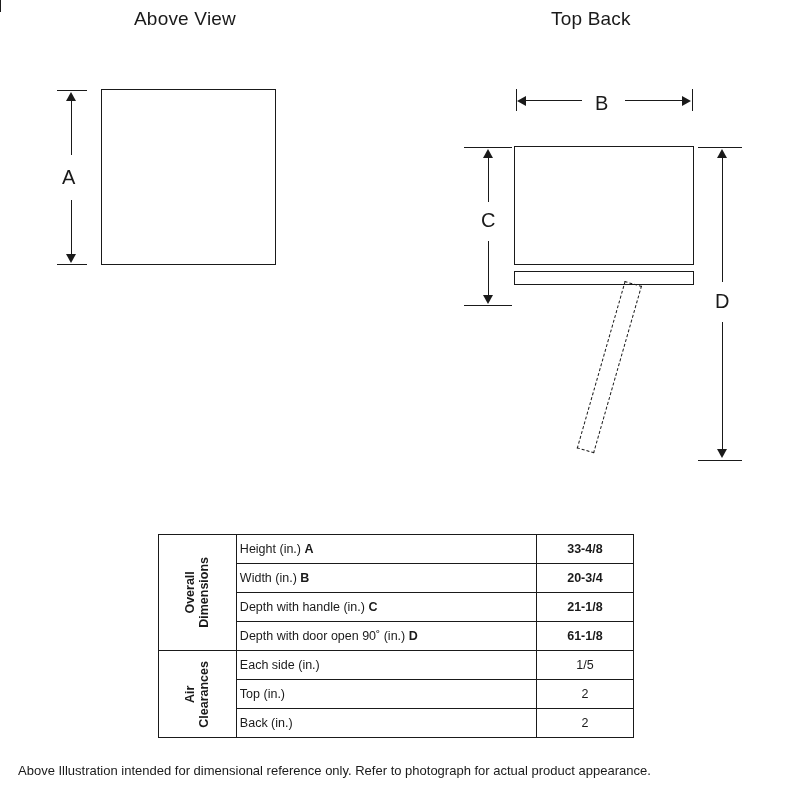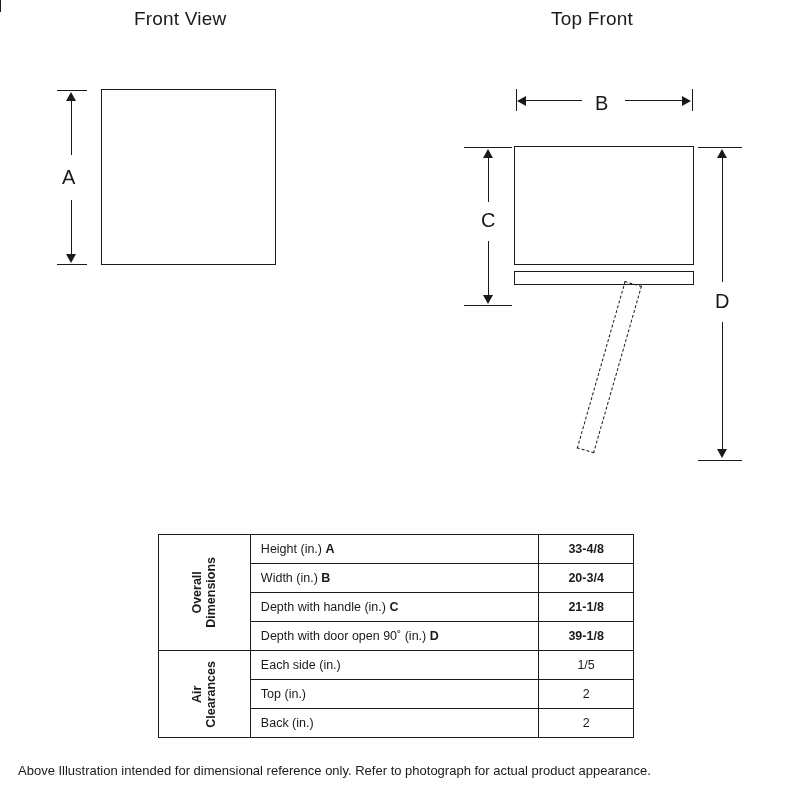--- a/index.html
+++ b/index.html
@@ -106,21 +106,21 @@
     top: 534px;
     width: 476px;
     border: 1.6px solid #1a1a1a;
     border-collapse: collapse;
     background: #ffffff;
   }
   #spec-table td {
     border: 1px solid #1a1a1a;
     font-size: 12.5px;
     color: #1a1a1a;
-    padding: 0 10px;
+    padding: 0 3px;
     height: 29px;
     box-sizing: border-box;
   }
   td.group-cell {
     width: 34px;
     padding: 0;
     text-align: center;
     vertical-align: middle;
     font-size: 12px;
     font-weight: bold;
@@ -146,22 +146,22 @@
     color: #1a1a1a;
     white-space: nowrap;
     text-align: center;
   }
 </style>
 </head>
 <body>
 
 <div class="stage">
 
-  <div class="view-title" id="front-view-title">Front View</div>
-  <div class="view-title" id="top-view-title">Top Front</div>
+  <div class="view-title" id="front-view-title">Above View</div>
+  <div class="view-title" id="top-view-title">Top Back</div>
 
   <div class="box-outline" id="front-box"></div>
 
   <div class="arrow-up" style="left:66px; top:92px;"></div>
   <div class="vline" style="left:71px; top:100px; height:55px;"></div>
   <div class="dim-letter" id="letter-a">A</div>
   <div class="vline" style="left:71px; top:200px; height:55px;"></div>
   <div class="arrow-down" style="left:66px; top:254px;"></div>
 
   <div class="hline" style="left:57px; top:90px; width:30px;"></div>
@@ -208,21 +208,21 @@
       <tr>
         <td class="label-cell"><span>Width (in.) </span><span class="bold-letter">B</span></td>
         <td class="value-cell">20-3/4</td>
       </tr>
       <tr>
         <td class="label-cell"><span>Depth with handle (in.) </span><span class="bold-letter">C</span></td>
         <td class="value-cell">21-1/8</td>
       </tr>
       <tr>
         <td class="label-cell"><span>Depth with door open 90˚ (in.) </span><span class="bold-letter">D</span></td>
-        <td class="value-cell">39-1/8</td>
+        <td class="value-cell">61-1/8</td>
       </tr>
       <tr class="thick-div">
         <td class="group-cell" rowspan="3"><span class="rot">Air
 Clearances</span></td>
         <td class="label-cell">Each side (in.)</td>
         <td class="value-cell plain">1/5</td>
       </tr>
       <tr>
         <td class="label-cell">Top (in.)</td>
         <td class="value-cell plain">2</td>

